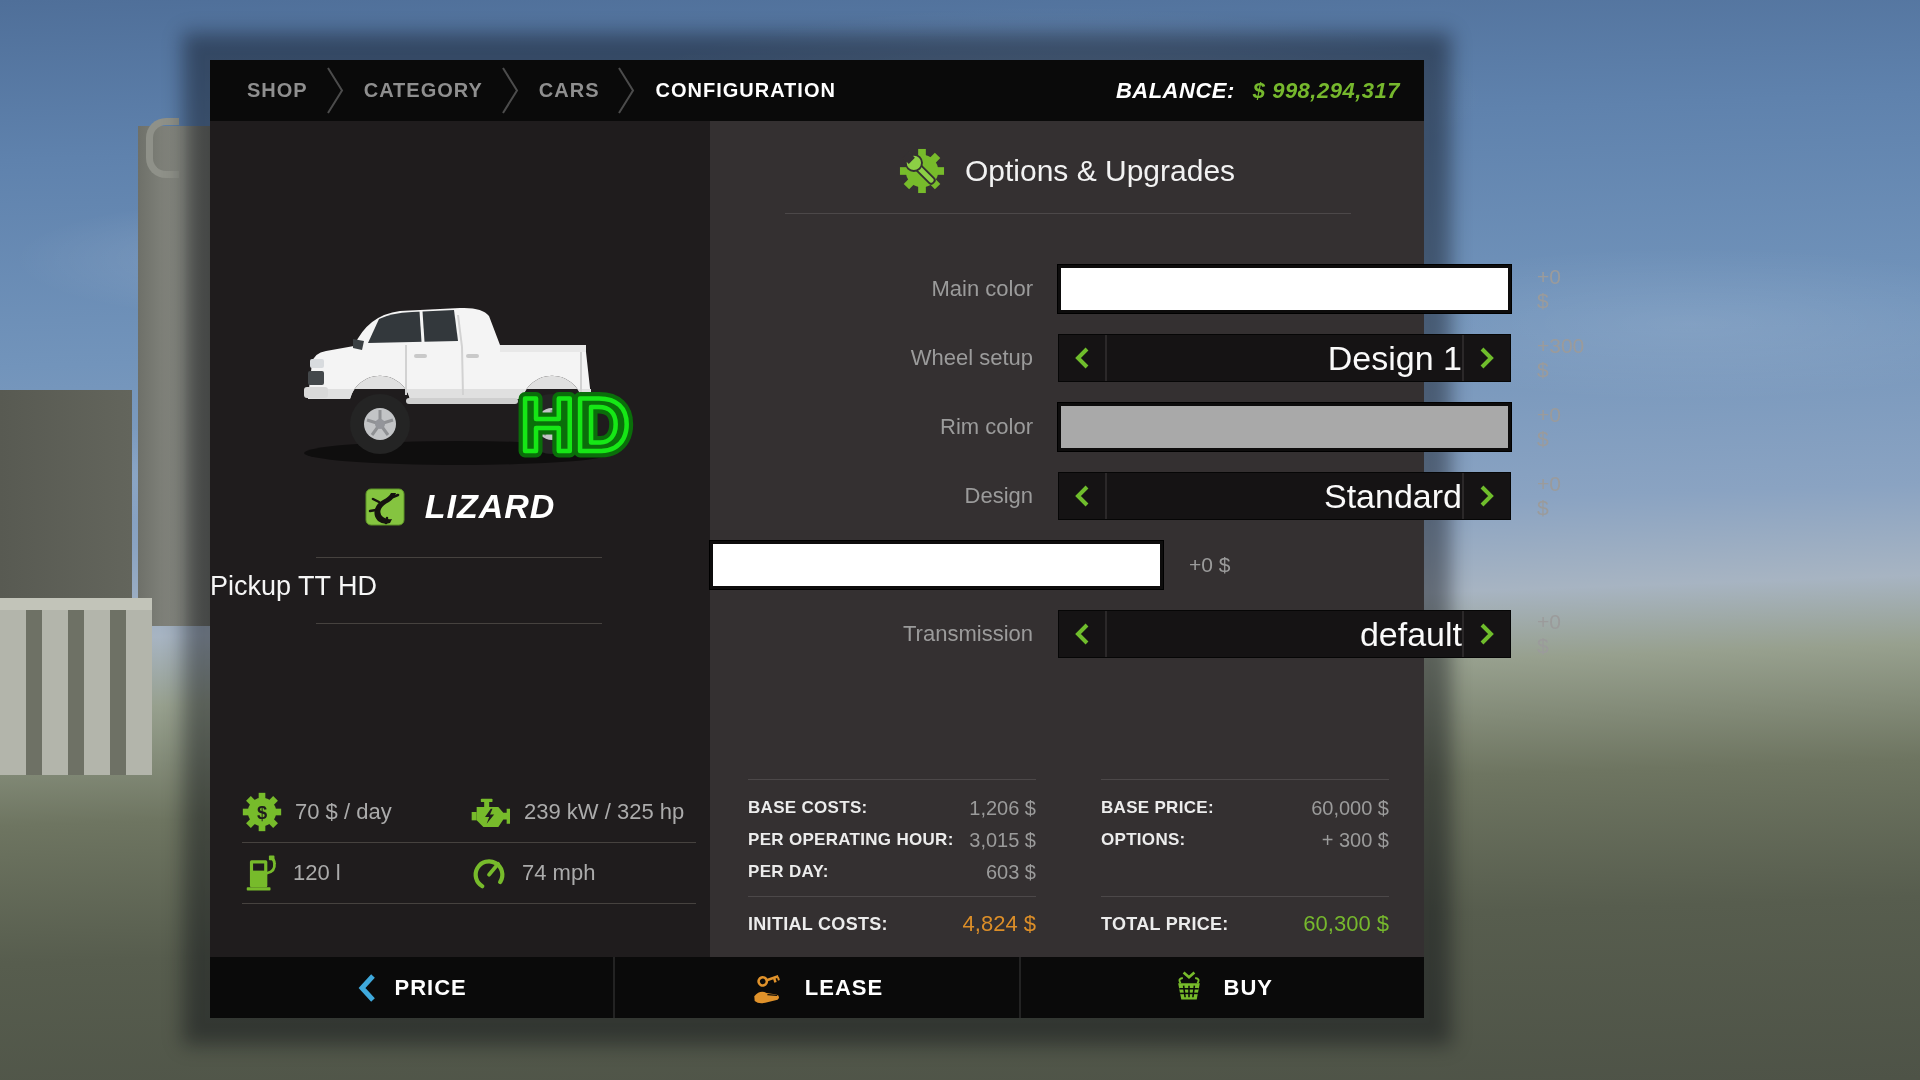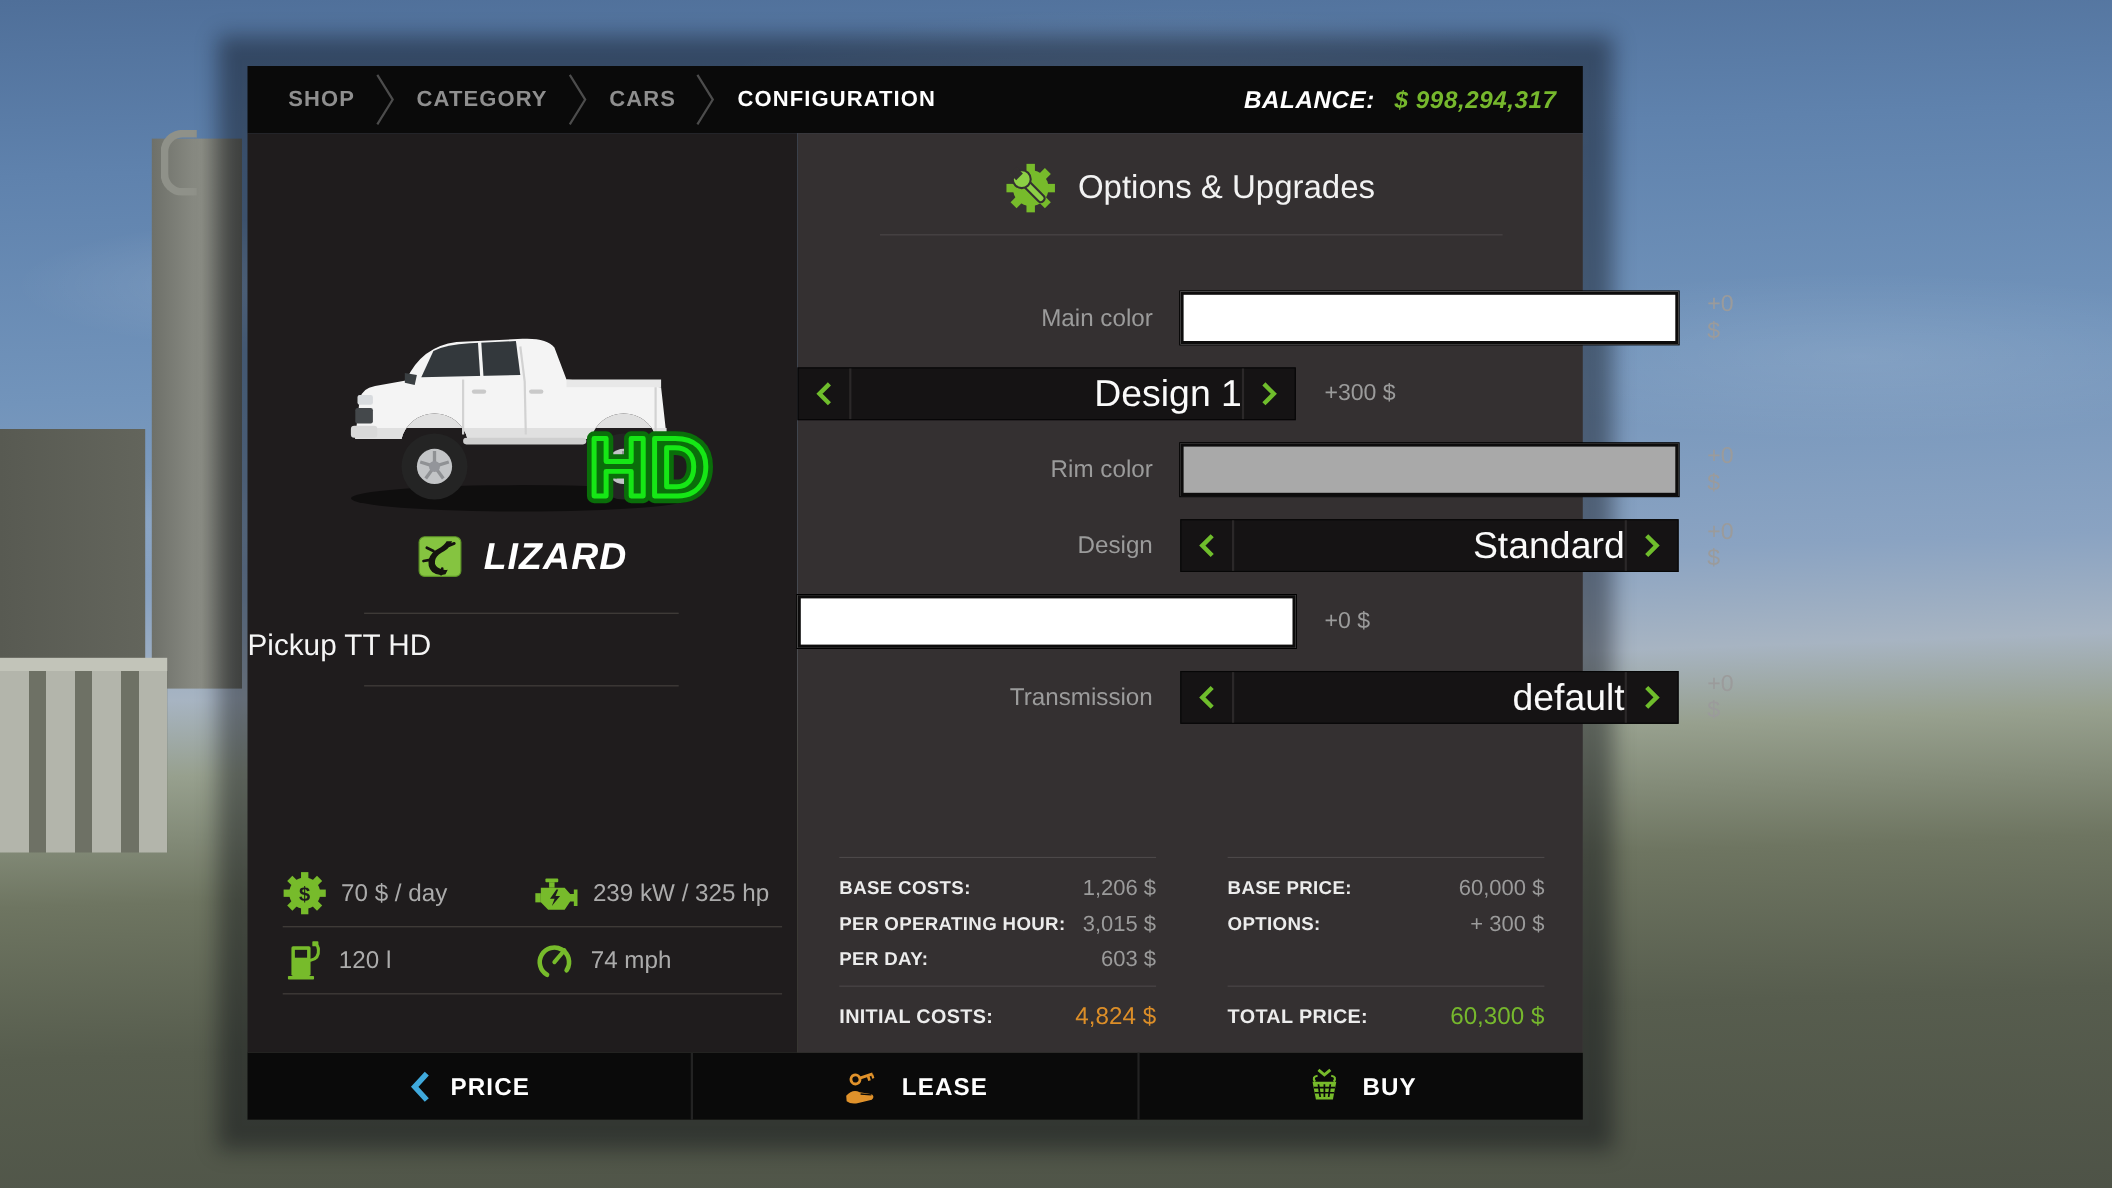--- a/index.html
+++ b/index.html
@@ -21,40 +21,40 @@
     background:linear-gradient(90deg,#6e7069 0%,#8b8d85 55%,#686a62 100%); }
   .building-wall { position:absolute; left:0; top:390px; width:132px; height:230px;
     background:linear-gradient(90deg,#585a52,#63655c); }
   .building-b { position:absolute; left:0; top:598px; width:152px; height:165px;
     background:repeating-linear-gradient(90deg,#b3b5ab 0 26px,#6e7165 26px 42px);
     border-top:12px solid #c2c4b9; }
   .pole { position:absolute; left:146px; top:118px; width:26px; height:46px;
     border:7px solid #8f9189; border-right:none; border-radius:20px 0 0 20px; }
 
   
-  .dialog { position:absolute; left:225px; top:60px; width:1214px; height:958px;
+  .dialog { position:absolute; left:210px; top:60px; width:1214px; height:958px;
     box-shadow:0 0 18px 27px rgba(8,10,16,.42); }
   .topbar { position:absolute; top:0; left:0; right:0; height:61px; background:#0a0a0a;
     display:flex; align-items:center; justify-content:space-between; padding:0 24px; box-sizing:border-box; }
   .crumbs { display:flex; align-items:center; height:100%; }
   .crumb { font-size:20px; font-weight:bold; letter-spacing:1px; color:#8f8f8f; padding:0 13px; }
   .crumb.active { color:#ffffff; }
   .sep { margin:0 4px; }
   .balance { display:flex; align-items:center; gap:18px;font-style:italic; }
   .bal-label { color:#ffffff; font-weight:bold; font-size:22px; letter-spacing:.5px; }
   .bal-value { color:#76b82d; font-weight:bold; font-size:22px; letter-spacing:.5px; }
 
   .main { position:absolute; top:61px; bottom:61px; left:0; right:0; display:flex; }
   .left-panel { width:500px; background:#1f1c1d; position:relative; flex:none; }
   .right-panel { flex:1; background:#343031; position:relative; }
 
   
   .truck { position:absolute; left:84px; top:134px; }
   .hd-overlay { position:absolute; left:290px; top:258px; }
-  .brand { position:absolute; left:0; right:0; top:366px; display:flex; justify-content:center; align-items:flex-start; gap:20px; }
+  .brand { position:absolute; left:0; right:0; top:366px; display:flex; justify-content:center; align-items:flex-end; gap:20px; }
   .brand-text { color:#fff; font-size:34px; font-weight:800; font-style:italic; letter-spacing:1px; }
   .ldiv { position:absolute; left:106px; right:108px; height:1px; background:#46423f; }
   .vname { position:absolute; left:0; right:0; top:450px; text-align:left; color:#f5f5f5; font-size:27px; }
   .stats { position:absolute; left:32px; right:14px; top:661px; }
   .stat-row { height:60px; display:flex; align-items:center; }
   .stat-row + .stat-row { border-top:1px solid #46423f; }
   .stat-row:last-child { border-bottom:1px solid #46423f; }
   .stat { flex:1; display:flex; align-items:center; gap:13px; color:#ababab; font-size:22px; }
 
   
@@ -284,20 +284,21 @@
 
         <div class="cfg-row">
           <span class="cfg-label">Main color</span>
           <div class="cfg-widget">
             <div class="swatch" style="background-color: rgb(255, 255, 255);"></div>
           </div>
           <span class="cfg-price">+0 $</span>
         </div>
 
         <div class="cfg-row">
+          <span class="cfg-label">Wheel setup</span>
           <div class="cfg-widget">
             <div class="selector">
               <span class="sel-btn prev">
                 <svg width="16" height="24">
                     <polyline points="13,3 4,12 13,21" stroke="#6fbd2c" stroke-width="4" fill="none"></polyline>
                   </svg>
               </span>
               <span class="sel-value">Design 1</span>
               <span class="sel-btn next">
                 <svg width="16" height="24">

